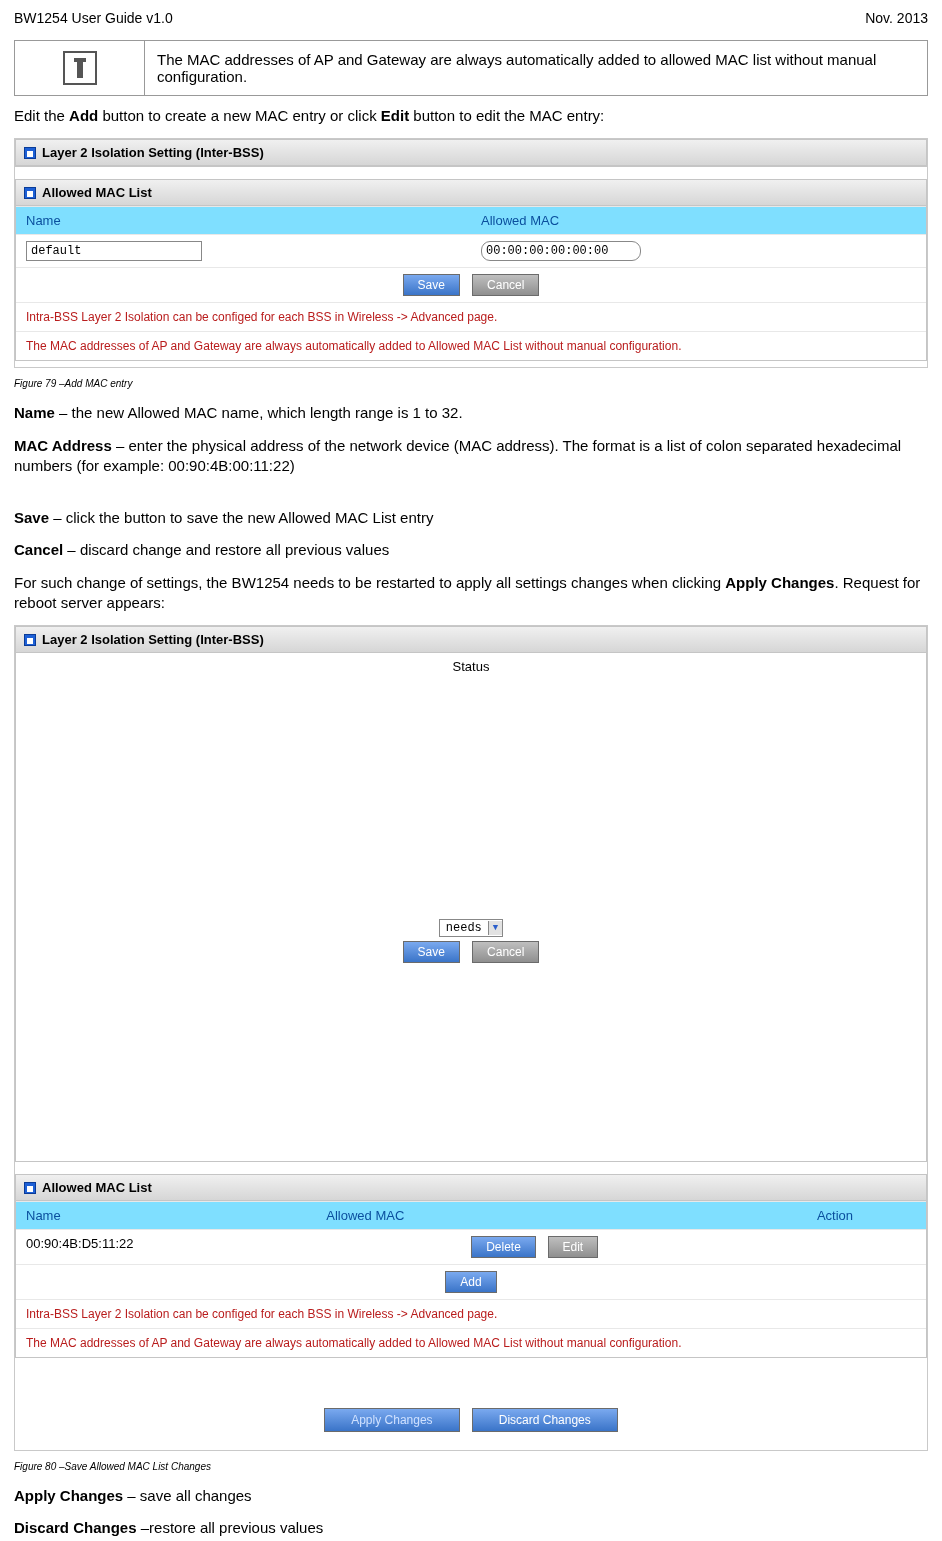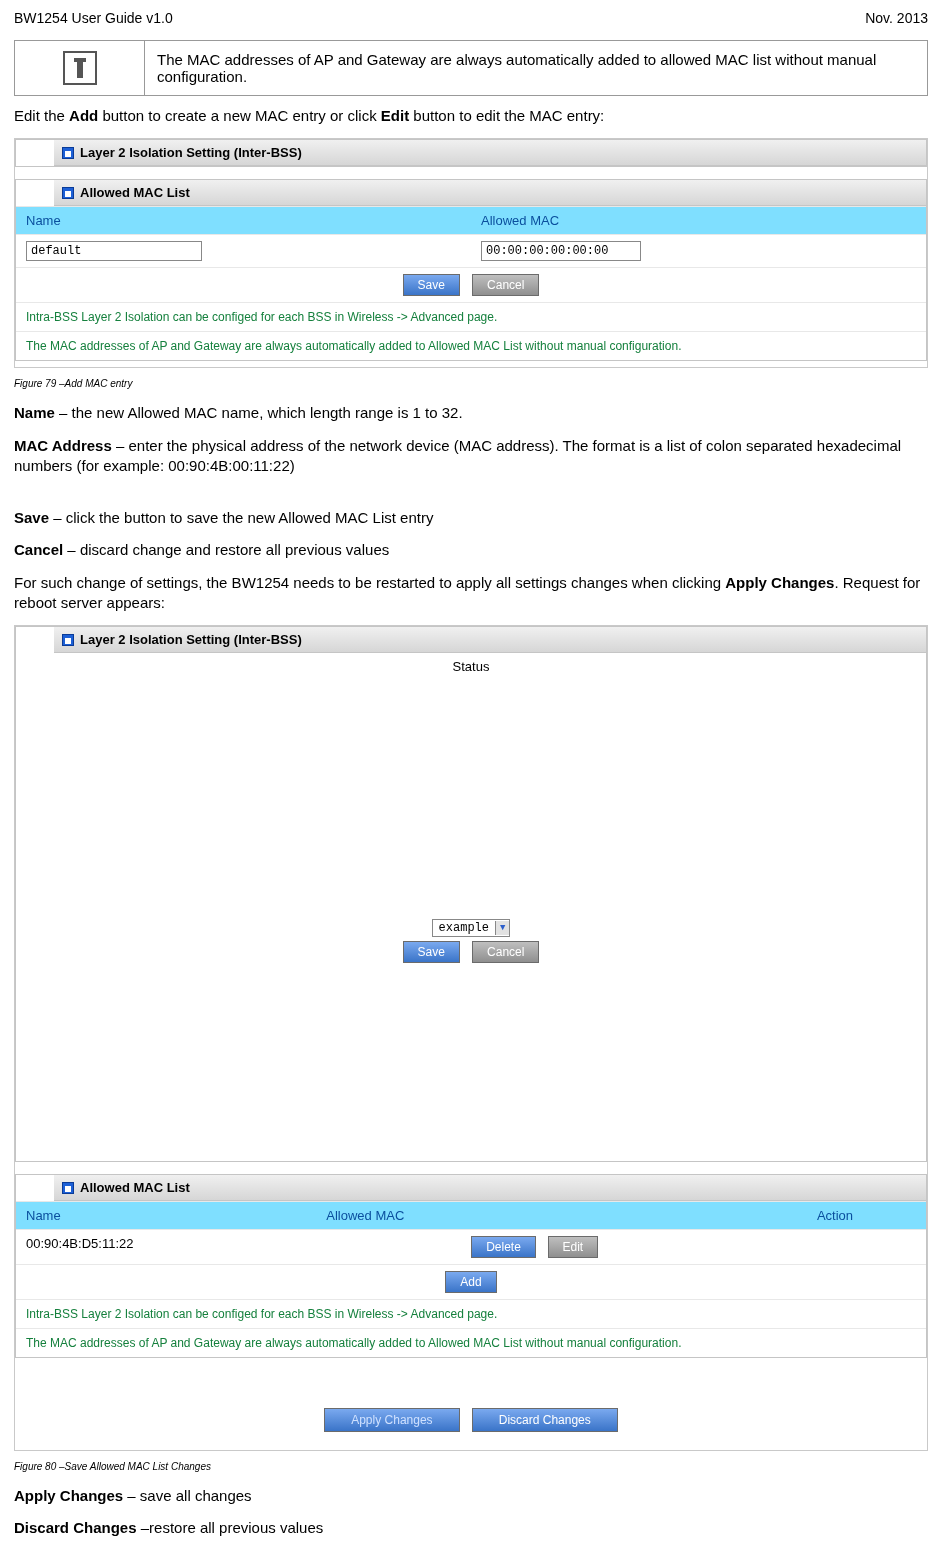--- a/index.html
+++ b/index.html
@@ -8,40 +8,40 @@
   .info-table { border: 1px solid #999; width: 100%; border-collapse: collapse; margin-bottom: 10px; }
   .info-table td { border: 1px solid #999; padding: 10px 12px; vertical-align: middle; }
   .info-icon-cell { width: 130px; text-align: center; }
   .info-icon-box { display: inline-flex; width: 34px; height: 34px; border: 2px solid #555; align-items: center; justify-content: center; }
   .info-icon-box span { display: inline-block; width: 6px; height: 20px; background: #555; position: relative; }
   .info-icon-box span::after { content: ""; position: absolute; top: 0; left: -3px; width: 12px; height: 4px; background: #555; }
   .para { margin: 8px 0 12px 0; line-height: 1.35; }
   b { font-weight: bold; }
   .fig-img { border: 1px solid #c9c9c9; width: 100%; }
   .panel { border: 1px solid #c5c5c5; margin-bottom: 6px; }
-  .panel-title { background: linear-gradient(#f0f0f0,#d6d6d6); font-weight: bold; padding: 5px 8px; font-size: 13px; border-bottom: 1px solid #c5c5c5; display: flex; align-items: center; gap: 6px; margin-left: 38px; }
+  .panel-title { background: linear-gradient(#f0f0f0,#d6d6d6); font-weight: bold; padding: 5px 8px; font-size: 13px; border-bottom: 1px solid #c5c5c5; display: flex; align-items: center; gap: 6px; }
   .sq-icon { width: 12px; height: 12px; background: #1d60d6; border: 1px solid #0a3b97; position: relative; }
   .sq-icon::after { content: ""; position: absolute; top: 3px; left: 2px; width: 6px; height: 6px; background: #fff; }
   .row { display: flex; border-top: 1px solid #e8e8e8; }
   .row.header { background: #7fdfff; color: #0a4f9e; font-size: 13px; }
   .row > div { padding: 6px 10px; font-size: 13px; }
   .col-a { flex: 0 0 33%; }
   .col-b { flex: 0 0 47%; }
   .col-c { flex: 0 0 20%; text-align: center; }
   .two .col-a { flex: 0 0 50%; }
   .two .col-b { flex: 0 0 50%; }
   .input-text { font-family: "Courier New", monospace; font-size: 12px; border: 1px solid #888; padding: 2px 4px; background: #fff; }
   .btnrow { text-align: center; padding: 6px; border-top: 1px solid #e8e8e8; }
   .btn { display: inline-block; font-size: 12px; color: #fff; padding: 3px 14px; border: 1px solid #6b6b6b; background: linear-gradient(#7aa9ef,#3a74c8); cursor: pointer; margin: 0 4px; }
   .btn.cancel { background: linear-gradient(#bfbfbf,#8f8f8f); }
   .btn.delete { background: linear-gradient(#7aa9ef,#3a74c8); }
   .btn.add { background: linear-gradient(#7aa9ef,#3a74c8); }
   .btn.apply { background: linear-gradient(#7aa9ef,#3a74c8); padding: 4px 26px; }
   .btn.disabled-look { color: #cfe1ff; }
-  .noterow { font-size: 12px; padding: 7px 10px; border-top: 1px solid #e8e8e8; color: #15803d; }
+  .noterow { font-size: 12px; padding: 7px 10px; border-top: 1px solid #e8e8e8; color: #b91c1c; }
   .caption { font-style: italic; margin: 10px 0 14px 0; font-size: 10px; }
   .select-mock { display: inline-flex; border: 1px solid #888; font-family: "Courier New", monospace; font-size: 12px; align-items: center; }
   .select-mock .val { padding: 1px 6px; }
   .select-mock .arrow { background: #e2e2e2; border-left: 1px solid #888; padding: 2px 4px; font-size: 9px; color: #2c5fcc; }
   .spacer-big { height: 36px; }
   .btnrow-stand { text-align: center; margin: 8px 0 18px 0; }
   .dashes { color: #bbb; letter-spacing: 1px; font-size: 10px; margin-top: 40px; white-space: nowrap; overflow: hidden; }
   .footer-page { text-align: right; color: #4c1d95; font-size: 14px; margin-top: 4px; }
   .status-row-cells { display:flex; align-items:center;flex-direction:column; }
   .status-row-cells .label { flex:0 0 260px; padding:6px 10px; font-size:13px; }
@@ -88,21 +88,21 @@
     </div>
     <div class="row header two">
       <div class="col-a">Name</div>
       <div class="col-b">Allowed MAC</div>
     </div>
     <div class="row two">
       <div class="col-a">
         <input class="input-text" style="width: 176px;" value="default">
       </div>
       <div class="col-b">
-        <input class="input-text" style="width: 160px;" value="00:00:00:00:00:00">
+        <input class="input-text" style="width: 160px; border-radius: 9px;" value="00:00:00:00:00:00">
       </div>
     </div>
     <div class="btnrow">
       <span class="btn">Save</span>
       <span class="btn cancel">Cancel</span>
     </div>
     <div class="noterow">Intra-BSS Layer 2 Isolation can be configed for each BSS in Wireless -&gt; Advanced page.</div>
     <div class="noterow">The MAC addresses of AP and Gateway are always automatically added to Allowed MAC List without manual configuration.</div>
   </div>
 </div>
@@ -119,21 +119,21 @@
 <div class="fig-img">
   <div class="panel">
     <div class="panel-title">
       <span class="sq-icon"></span>
       <span>Layer 2 Isolation Setting (Inter-BSS)</span>
     </div>
     <div class="status-row-cells">
       <div class="label">Status</div>
       <div class="mid">
         <span class="select-mock">
-          <span class="val">example</span>
+          <span class="val">needs</span>
           <span class="arrow">▼</span>
         </span>
       </div>
       <div class="right">
         <span class="btn">Save</span>
         <span class="btn cancel">Cancel</span>
       </div>
     </div>
   </div>
   <div style="height:6px"></div>

